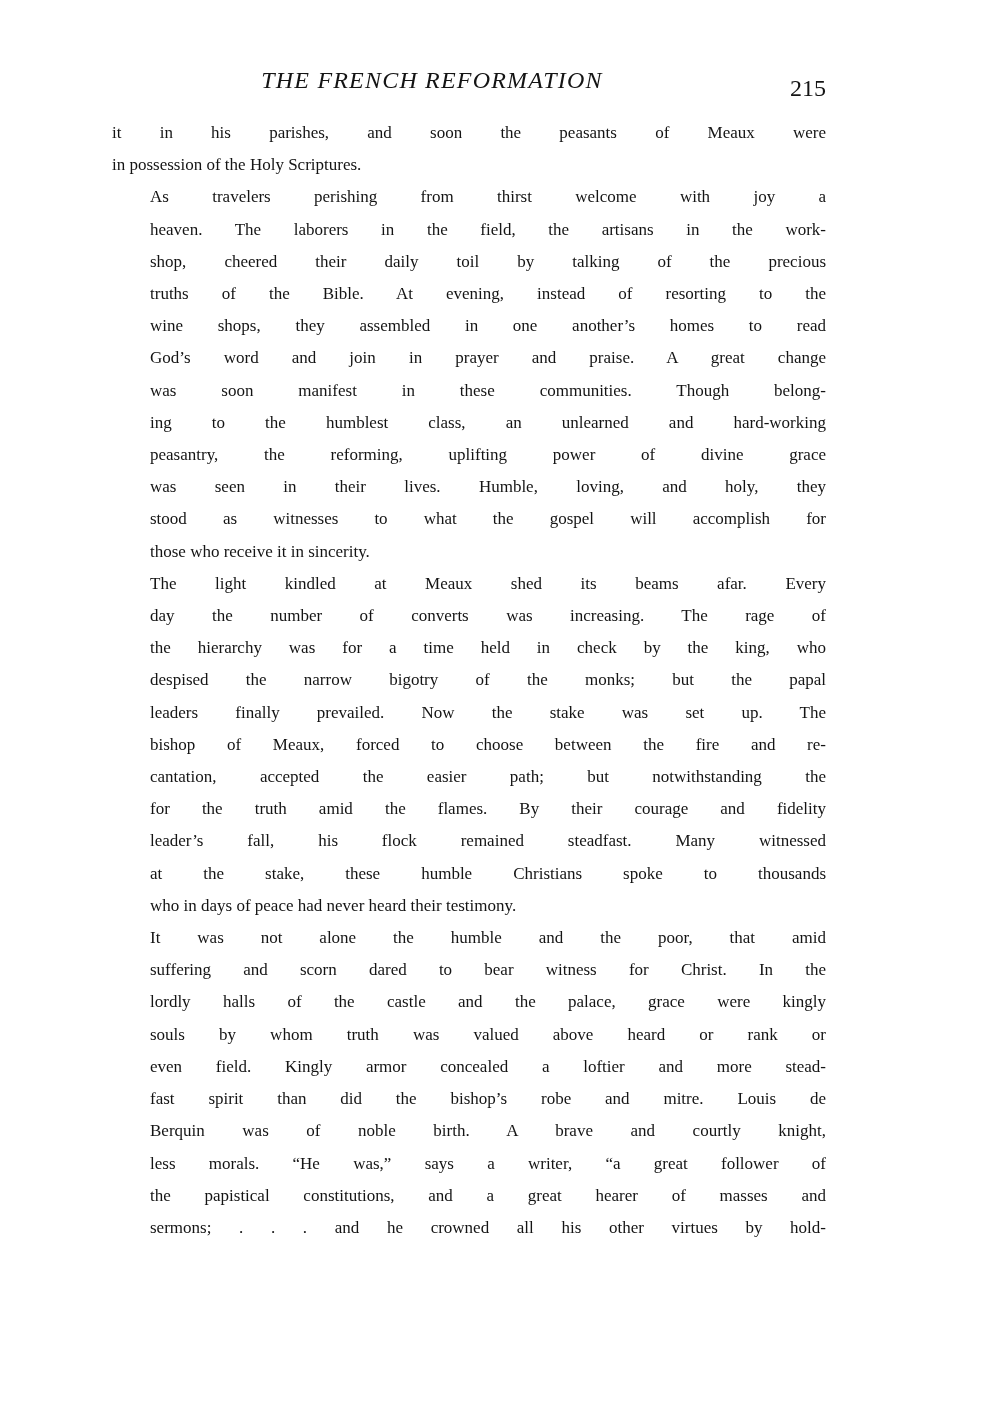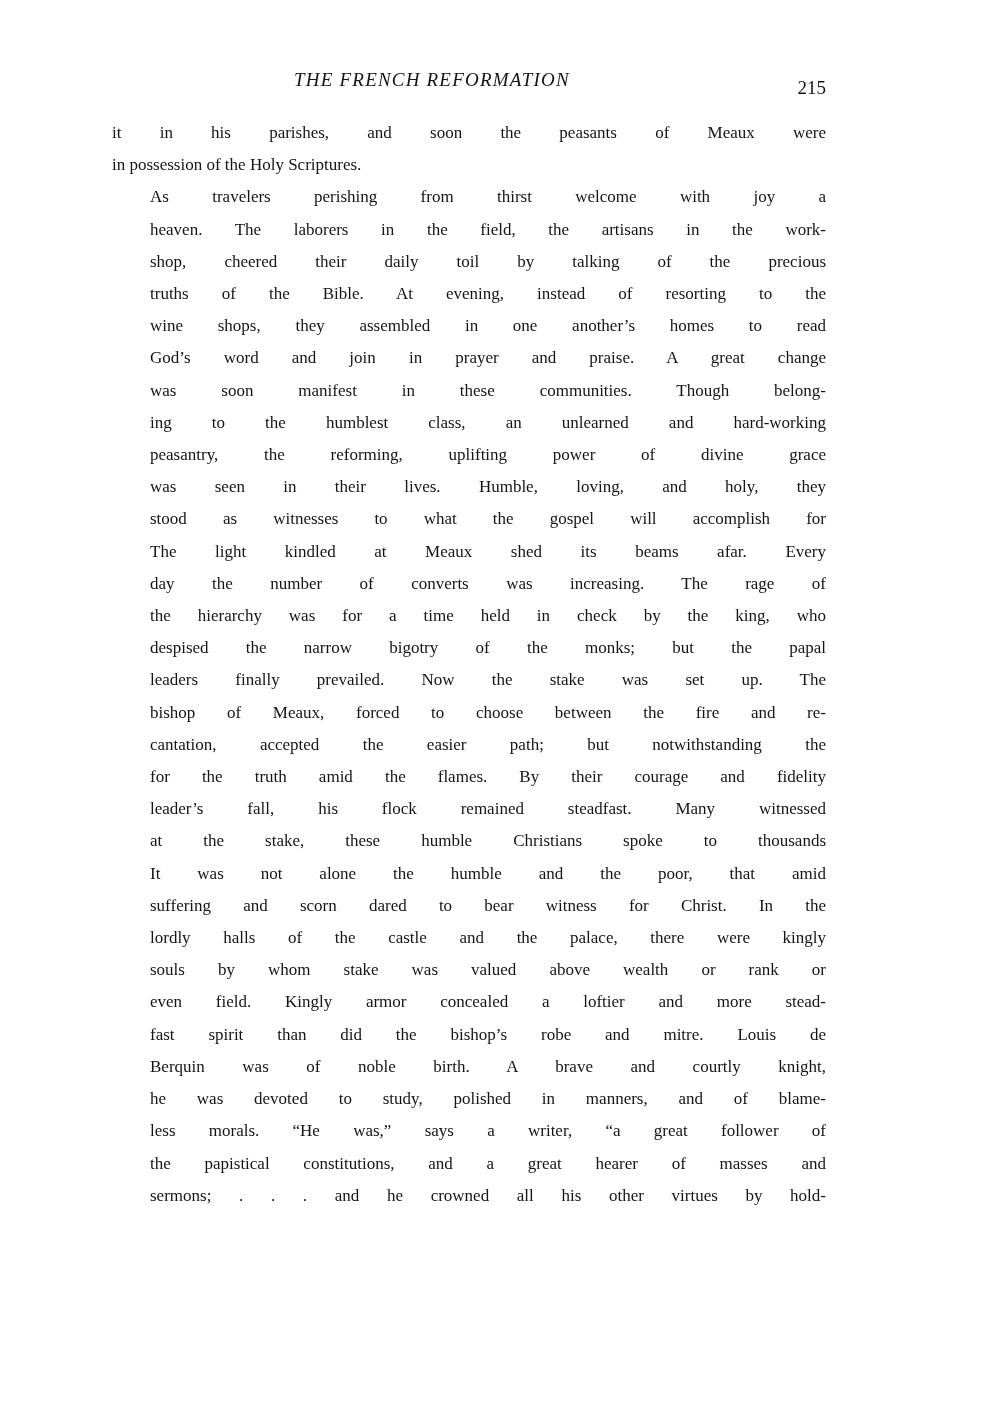--- a/index.html
+++ b/index.html
@@ -17,21 +17,21 @@
     }
     .page {
       position: absolute;
       left: 112px;
       top: 60px;
       width: 714px;
     }
     .running-head {
       position: relative;
       height: 40px;
-      font-size: 19px;
+      font-size: 24px;
       line-height: 40px;
     }
     .running-title {
       position: absolute;
       left: 0;
       width: 640px;
       text-align: center;
       font-style: italic;
       letter-spacing: 1.2px;
       top: 0;
@@ -84,40 +84,41 @@
         <span class="line">heaven.  The laborers in the field, the artisans in the work-</span>
         <span class="line">shop, cheered their daily toil by talking of the precious</span>
         <span class="line">truths of the Bible.  At evening, instead of resorting to the</span>
         <span class="line">wine shops, they assembled in one another’s homes to read</span>
         <span class="line">God’s word and join in prayer and praise.  A great change</span>
         <span class="line">was soon manifest in these communities.  Though belong-</span>
         <span class="line">ing to the humblest class, an unlearned and hard-working</span>
         <span class="line">peasantry, the reforming, uplifting power of divine grace</span>
         <span class="line">was seen in their lives.  Humble, loving, and holy, they</span>
         <span class="line">stood as witnesses to what the gospel will accomplish for</span>
+        <span class="line last">those who receive it in sincerity.</span>
       </p>
       <p class="indent">
         <span class="line" style="text-indent: 38px;">The light kindled at Meaux shed its beams afar.  Every</span>
         <span class="line">day the number of converts was increasing.  The rage of</span>
         <span class="line">the hierarchy was for a time held in check by the king, who</span>
         <span class="line">despised the narrow bigotry of the monks; but the papal</span>
         <span class="line">leaders finally prevailed.  Now the stake was set up.  The</span>
         <span class="line">bishop of Meaux, forced to choose between the fire and re-</span>
         <span class="line">cantation, accepted the easier path; but notwithstanding the</span>
         <span class="line">for the truth amid the flames.  By their courage and fidelity</span>
         <span class="line">leader’s fall, his flock remained steadfast.  Many witnessed</span>
         <span class="line">at the stake, these humble Christians spoke to thousands</span>
+        <span class="line last">who in days of peace had never heard their testimony.</span>
       </p>
       <p class="indent">
         <span class="line" style="text-indent: 38px;">It was not alone the humble and the poor, that amid</span>
         <span class="line">suffering and scorn dared to bear witness for Christ.  In the</span>
-        <span class="line">lordly halls of the castle and the palace, there were kingly</span>
-        <span class="line">souls by whom stake was valued above wealth or rank or</span>
+        <span class="line">lordly halls of the castle and the palace, grace were kingly</span>
+        <span class="line">souls by whom truth was valued above heard or rank or</span>
         <span class="line">even field.  Kingly armor concealed a loftier and more stead-</span>
         <span class="line">fast spirit than did the bishop’s robe and mitre.  Louis de</span>
         <span class="line">Berquin was of noble birth.  A brave and courtly knight,</span>
-        <span class="line">he was devoted to study, polished in manners, and of blame-</span>
         <span class="line">less morals.  “He was,” says a writer, “a great follower of</span>
         <span class="line">the papistical constitutions, and a great hearer of masses and</span>
         <span class="line">sermons; . . . and he crowned all his other virtues by hold-</span>
       </p>
     </div>
 </div>
 
 </body></html>

